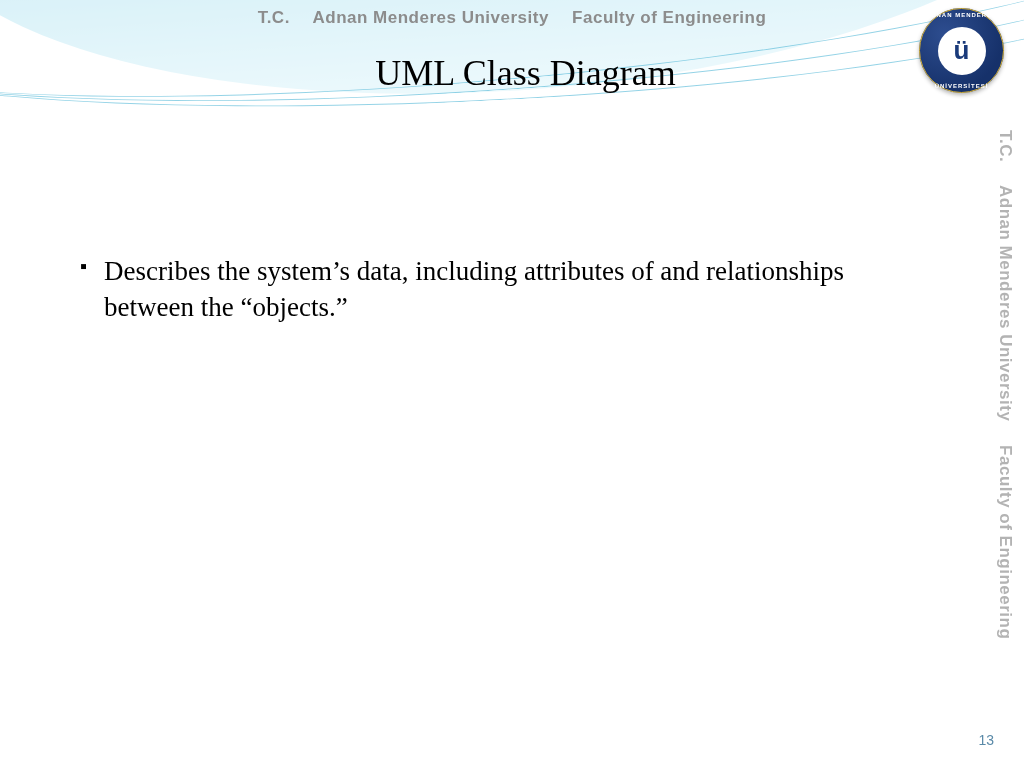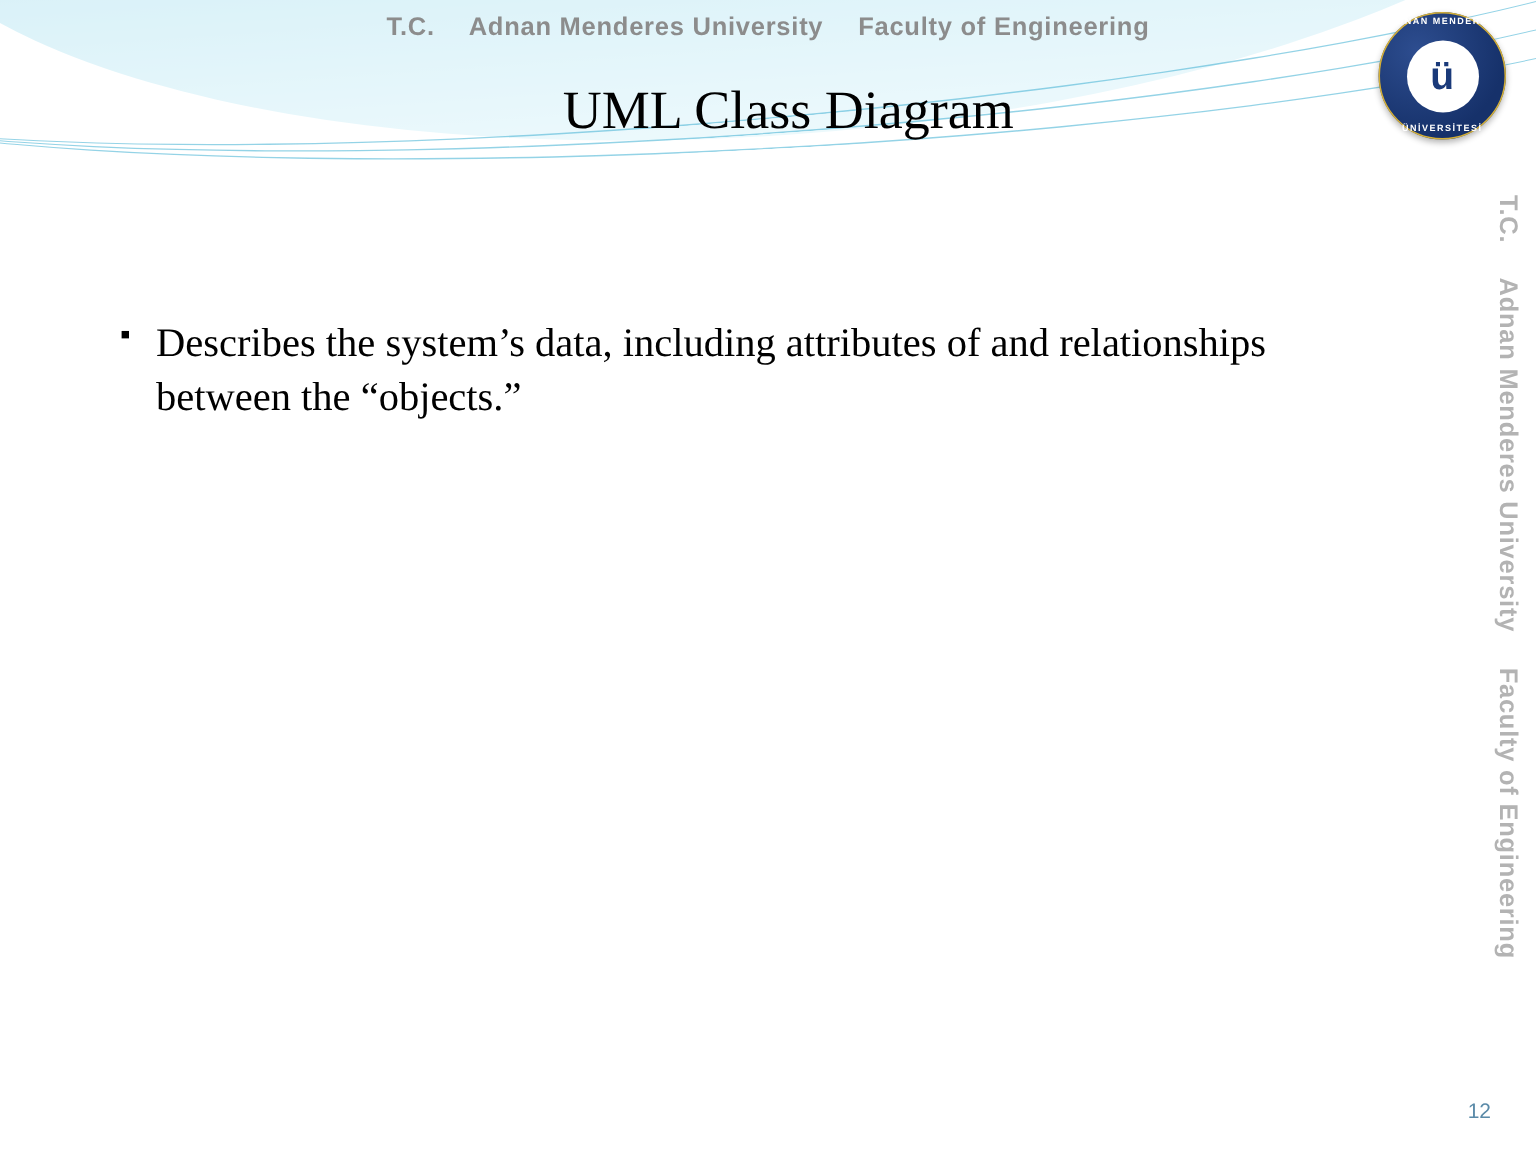--- a/index.html
+++ b/index.html
@@ -180,20 +180,21 @@
 
     
     .body-content {
       position: absolute;
       top: 210px;
       left: 80px;
       width: 820px;
     }
     .bullet-list {
       list-style: none;
+      margin-top: 43px;
     }
     .bullet-item {
       position: relative;
       padding-left: 24px;
       font-size: 27px;
       line-height: 1.35;
       color: #000000;
     }
     .bullet-item::before {
       content: "▪";
@@ -249,13 +250,13 @@
 </div>
 
 <h1 class="slide-title">UML Class Diagram</h1>
 
 <div class="body-content">
   <ul class="bullet-list">
     <li class="bullet-item">Describes the system’s data, including attributes of and relationships between the “objects.”</li>
   </ul>
 </div>
 
-<div class="page-number">12</div>
+<div class="page-number">13</div>
 
 </body></html>

